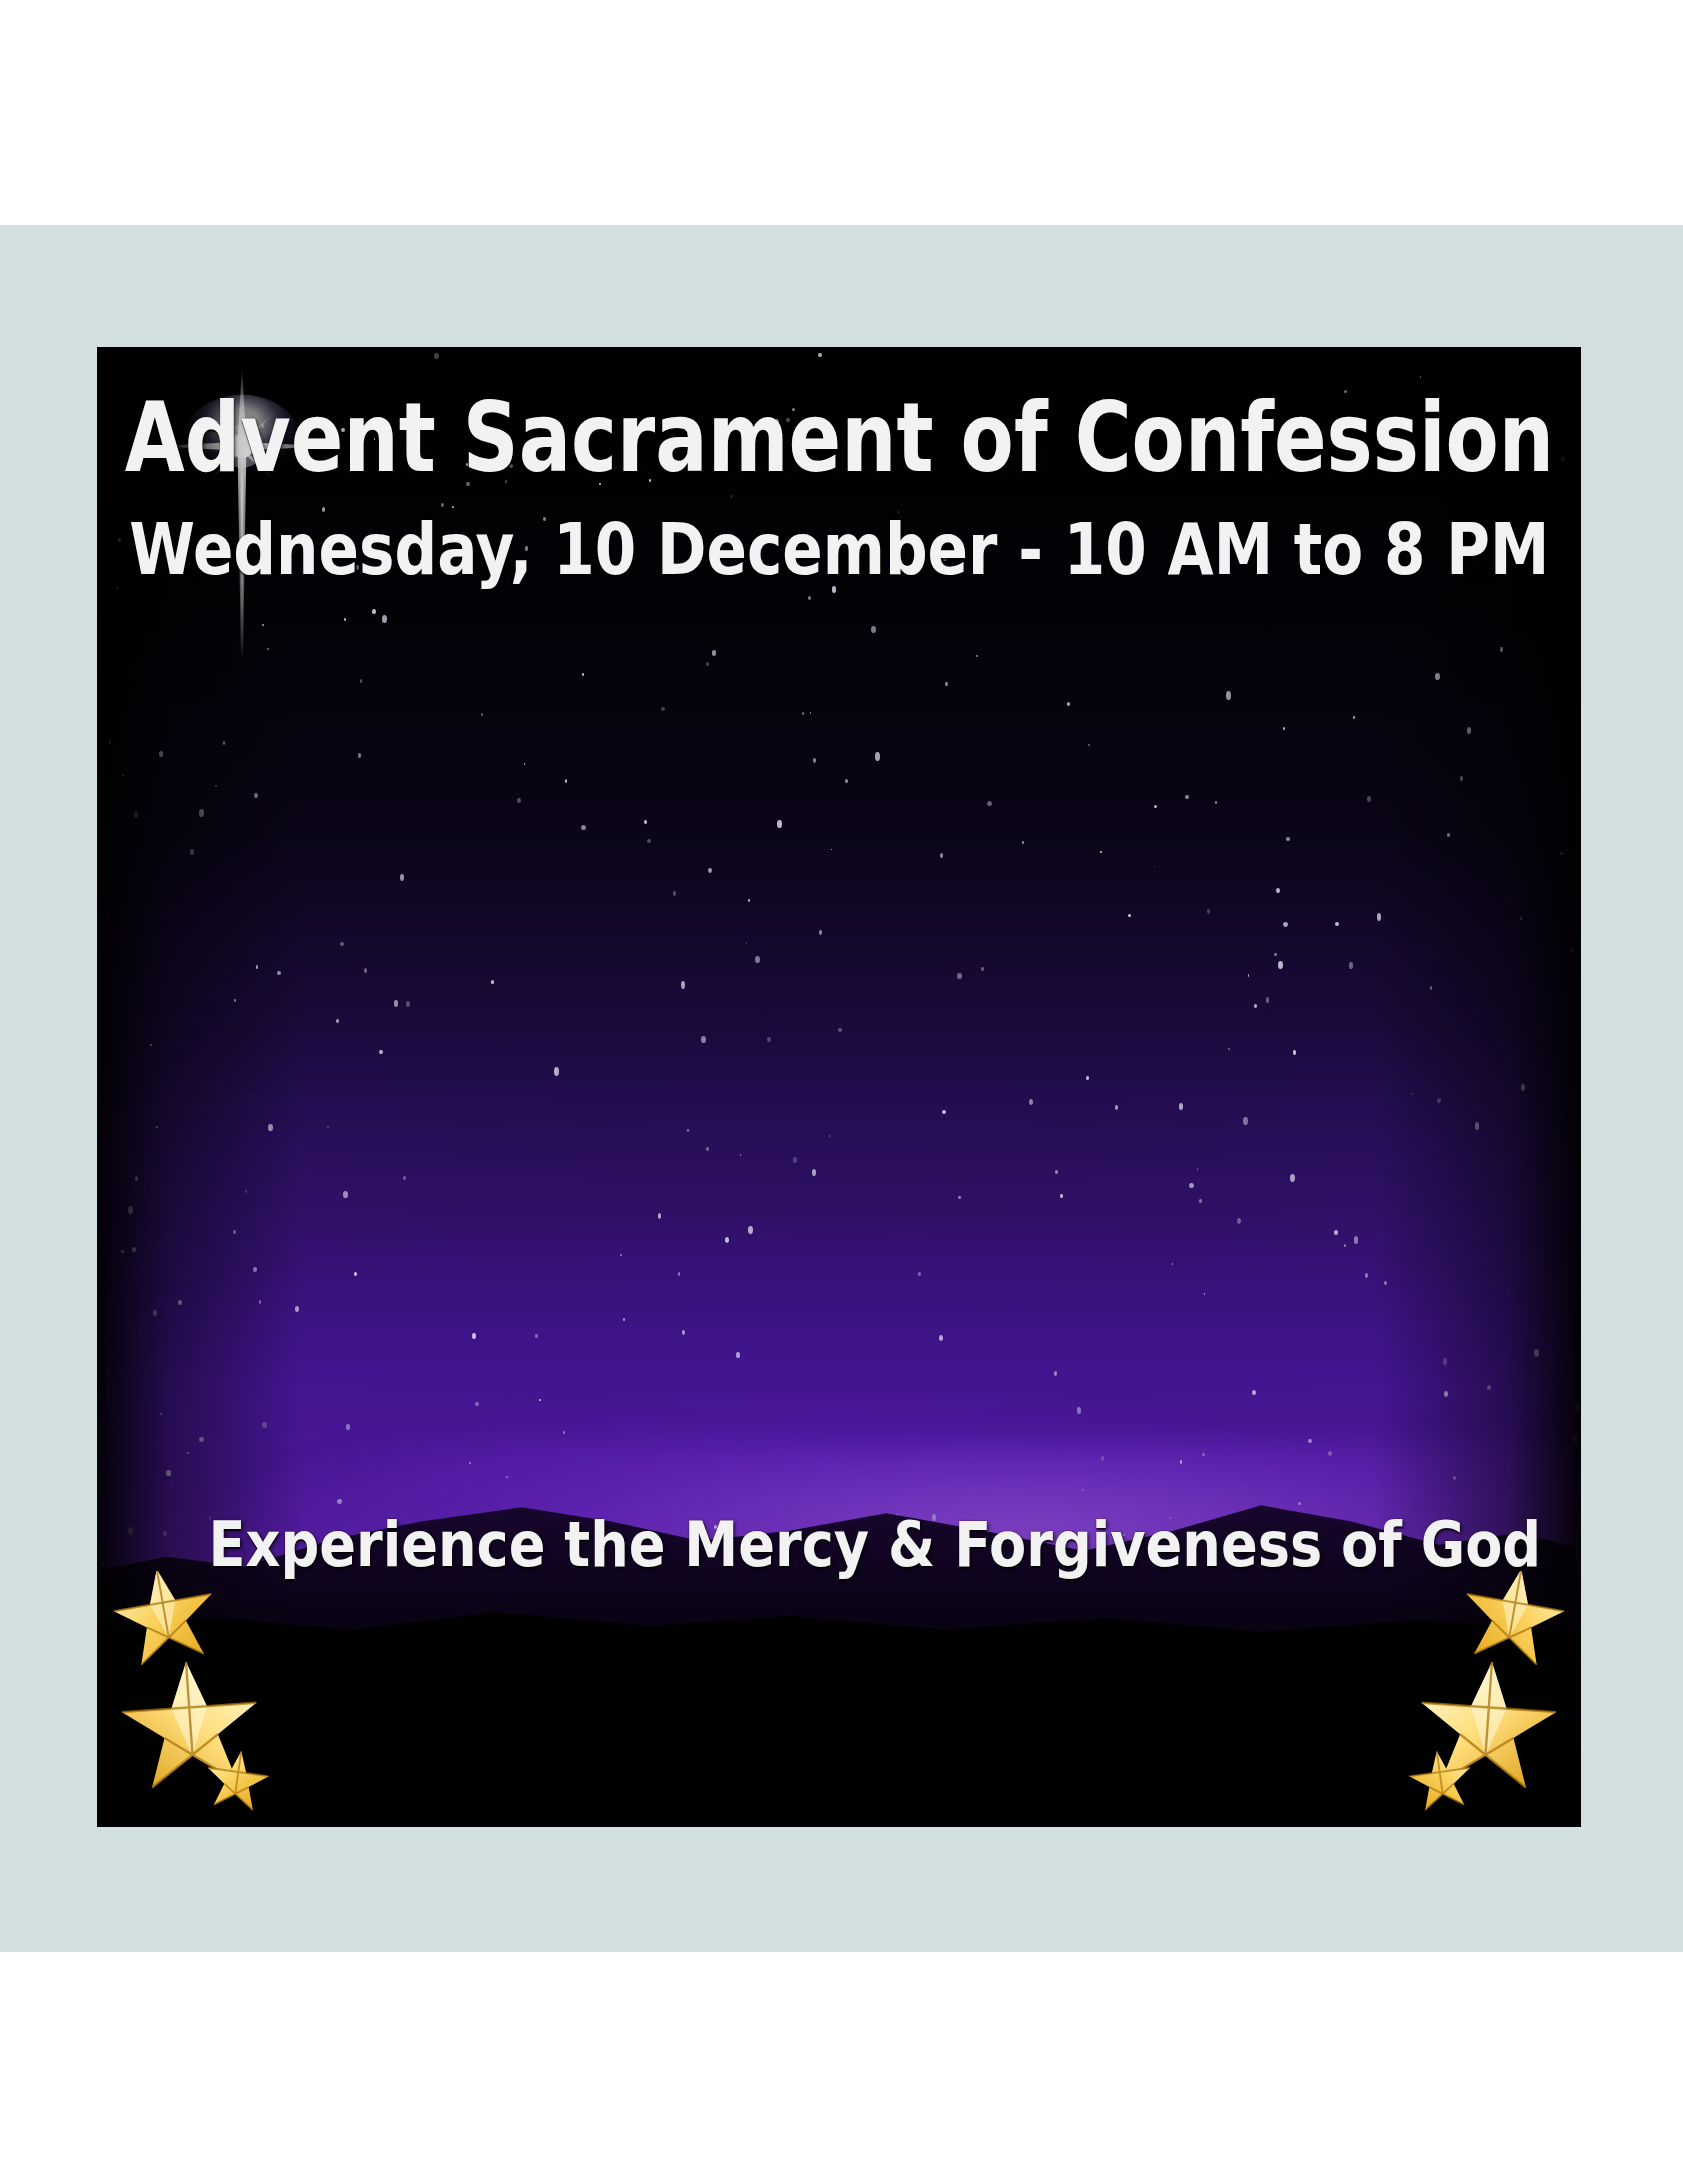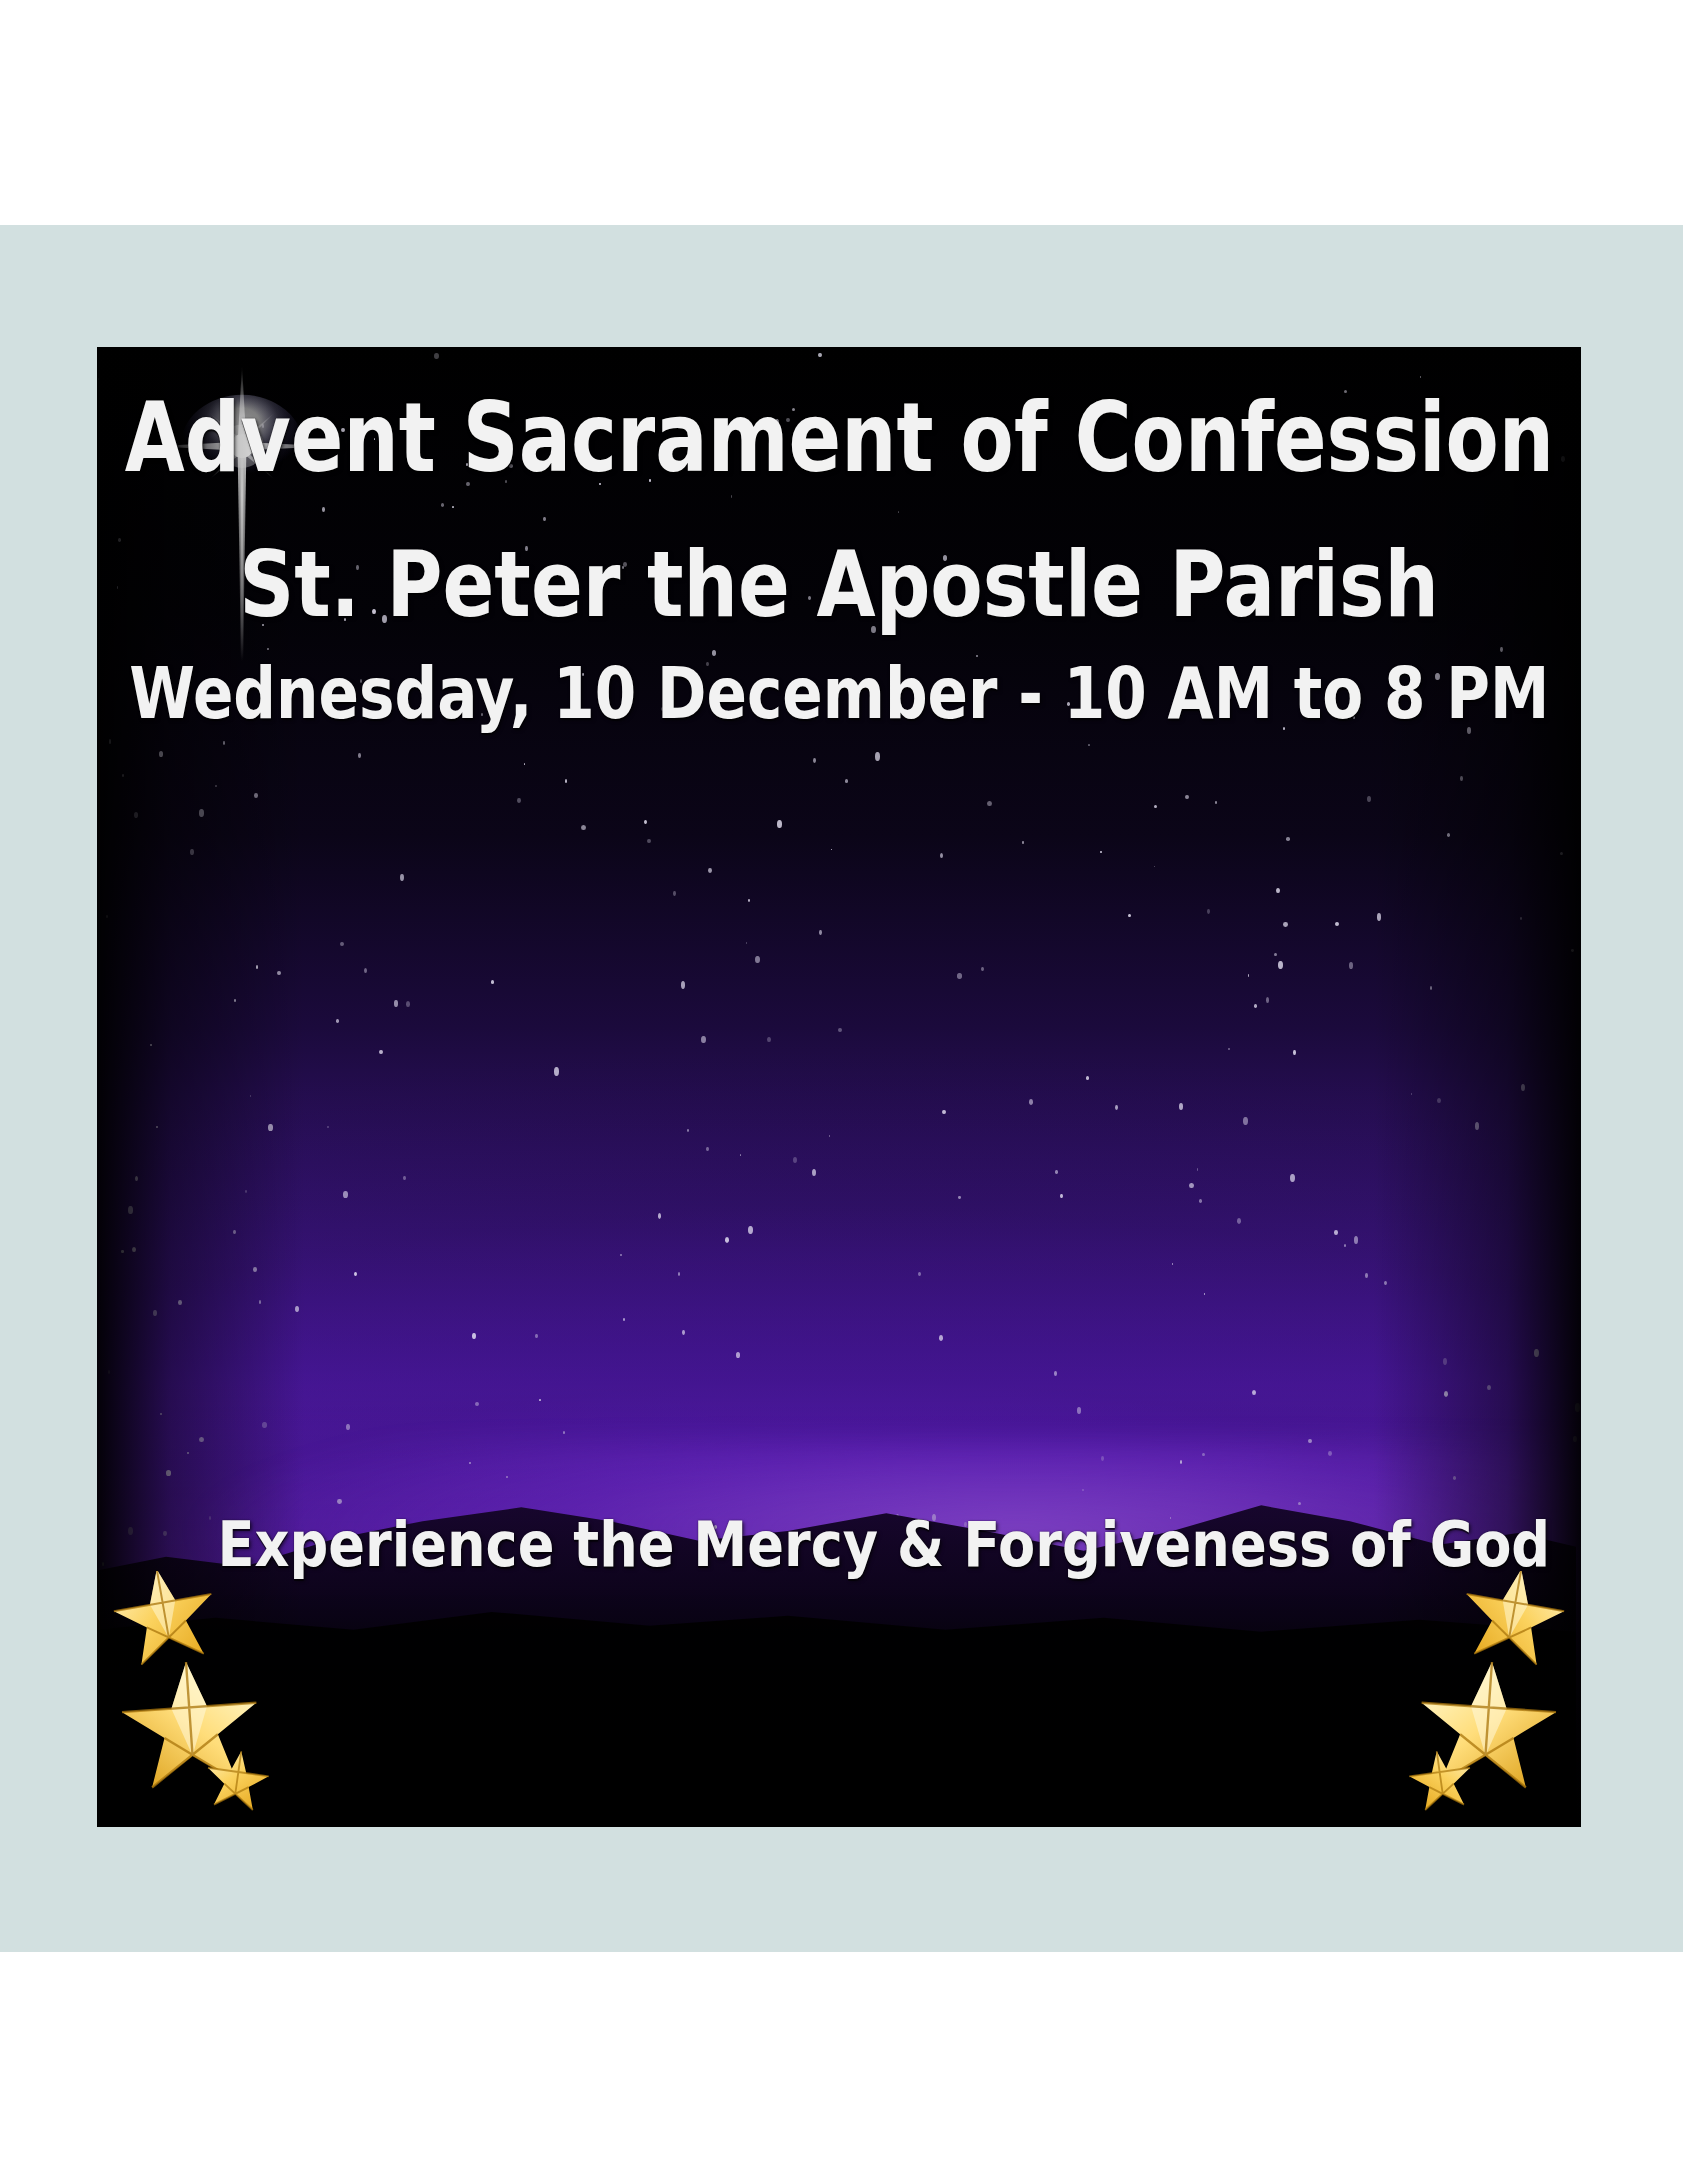--- a/index.html
+++ b/index.html
@@ -154,21 +154,21 @@
 
   #line-headline { margin-top: 44px; font-size: 162px; }
   #line-headline .sq { transform: scaleX(.80); }
 
   #line-parish { margin-top: 57px; font-size: 91px; }
   #line-parish .sq { transform: scaleX(.84); }
 
   #line-datetime { margin-top: 32px; font-size: 99px; }
   #line-datetime .sq { transform: scaleX(.84); }
 
-  #line-tagline { position: absolute; left: 12px; right: 0; top: 1168px; font-size: 63px; }
+  #line-tagline { position: absolute; left: 3px; right: 0; top: 1168px; font-size: 63px; }
   #line-tagline .sq { transform: scaleX(.86); }
 
   
   .star-cluster { position: absolute; bottom: 8px; z-index: 7; pointer-events: none; }
   #stars-left  { left: 2px;  width: 208px; height: 248px; }
   #stars-right { right: 2px; width: 208px; height: 248px; transform: scaleX(-1); }
 </style>
 </head>
 <body>
 
@@ -493,21 +493,20 @@
         <polygon points="95,82 62,116 95,88 128,116" fill="url(#hray)"></polygon>
       </g>
       <circle cx="95" cy="82" r="12" fill="#ffffff"></circle>
       <circle cx="95" cy="82" r="22" fill="#ffffff" opacity=".35"></circle>
     </svg>
 
     <div id="vignette"></div>
 
     <div id="copy">
       <div class="ln" id="line-headline" style="font-size: 97px;"><span class="sq">Advent Sacrament of Confession</span></div>
-      <div class="ln" id="line-parish"><span class="sq">St. Peter the Apostle Parish</span></div>
       <div class="ln" id="line-datetime" style="font-size: 71px;"><span class="sq">Wednesday, 10 December - 10 AM to 8 PM</span></div>
       <div class="ln" id="line-tagline"><span class="sq">Experience the Mercy &amp; Forgiveness of God</span></div>
     </div>
 
     <svg class="star-cluster" id="stars-left" viewBox="0 0 210 250">
       <defs>
         <linearGradient id="gold1" x1="0" y1="0" x2="1" y2="1">
           <stop offset="0%" stop-color="#fff4c8"></stop>
           <stop offset="45%" stop-color="#fbd25e"></stop>
           <stop offset="100%" stop-color="#e3a317"></stop>

